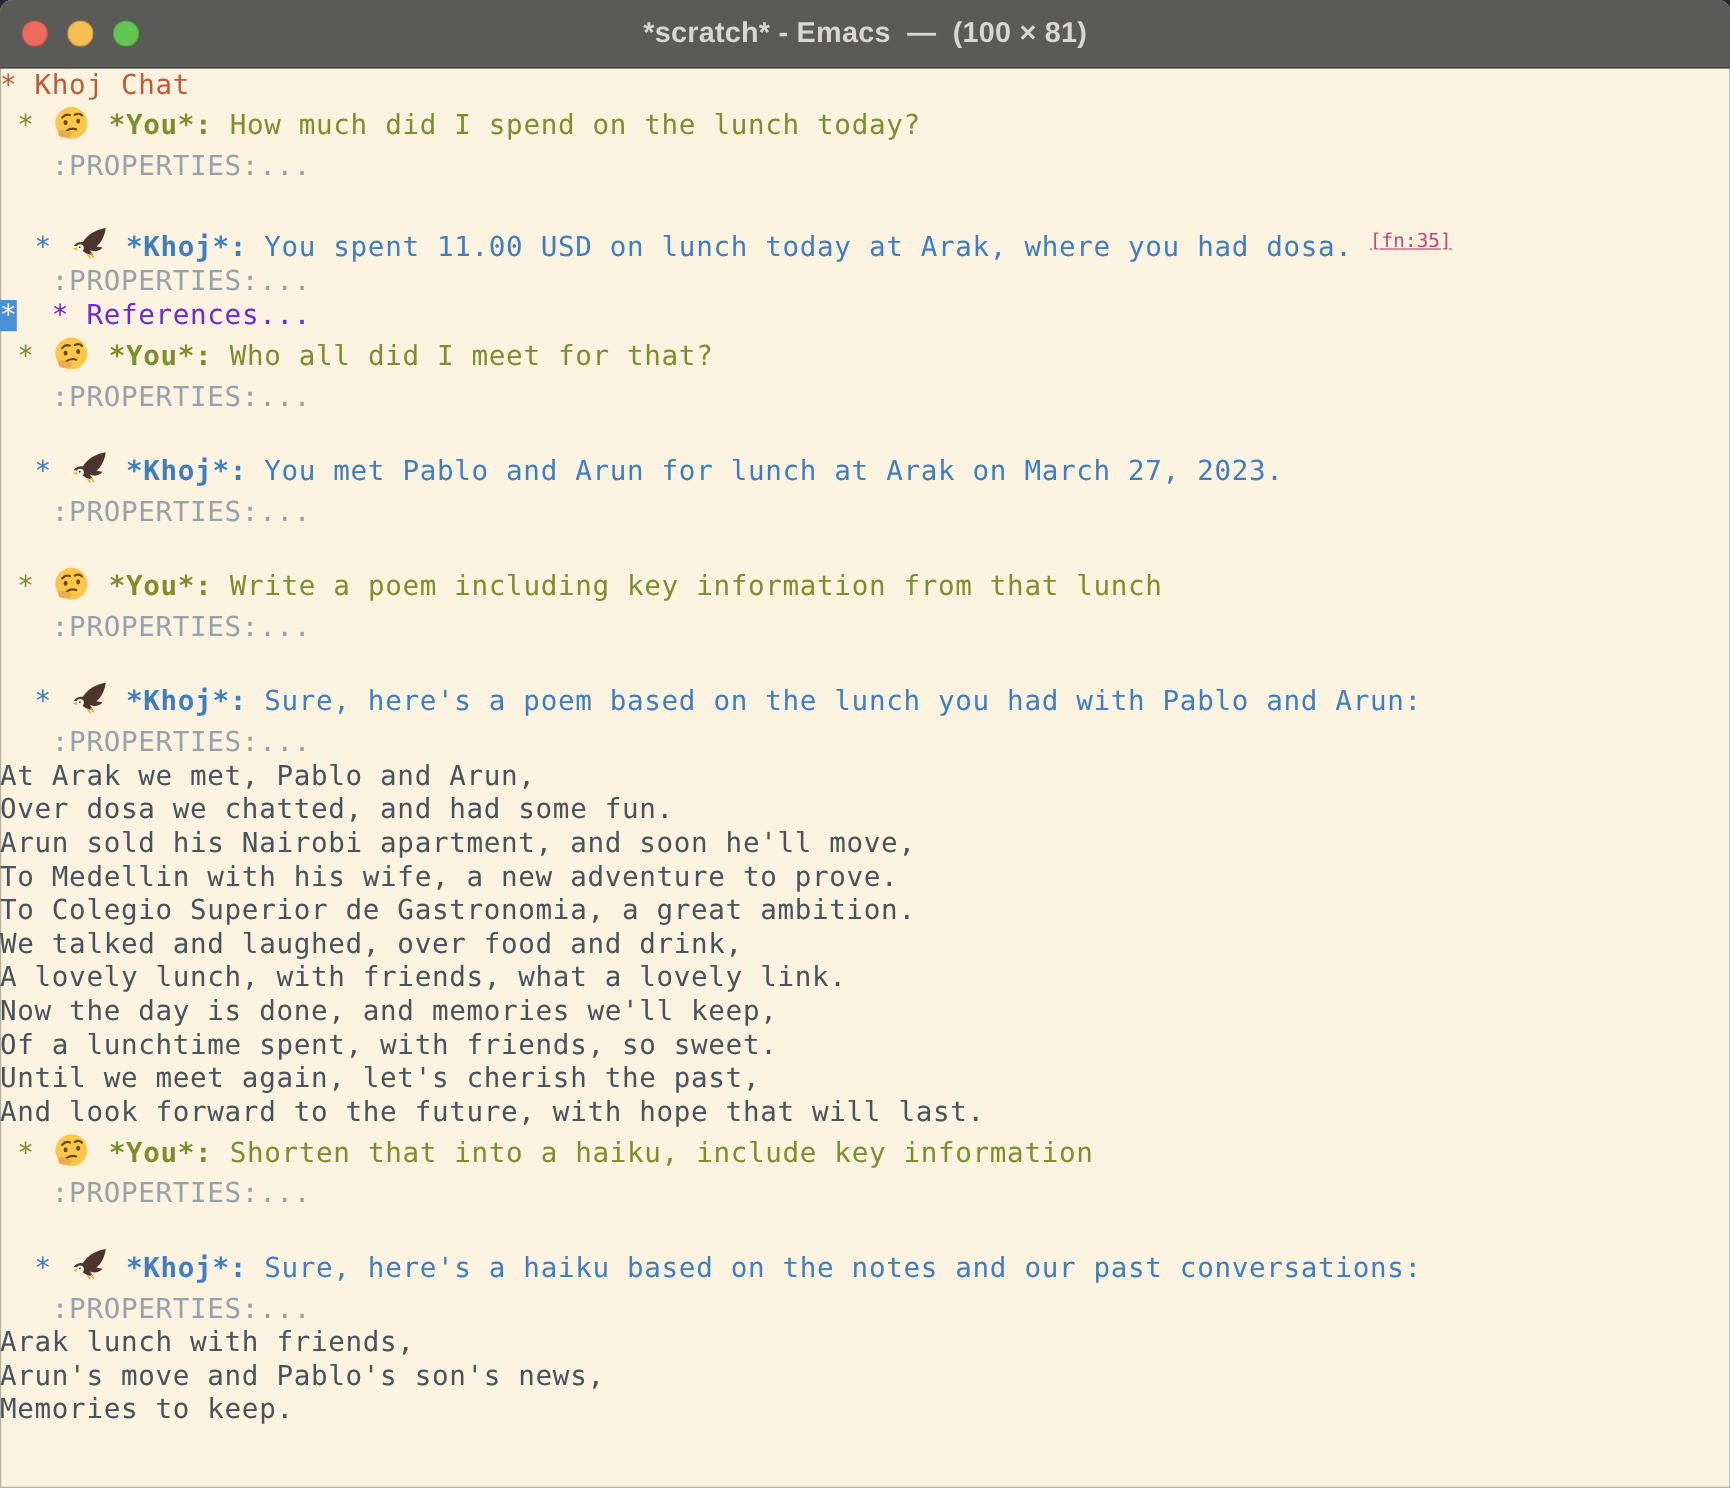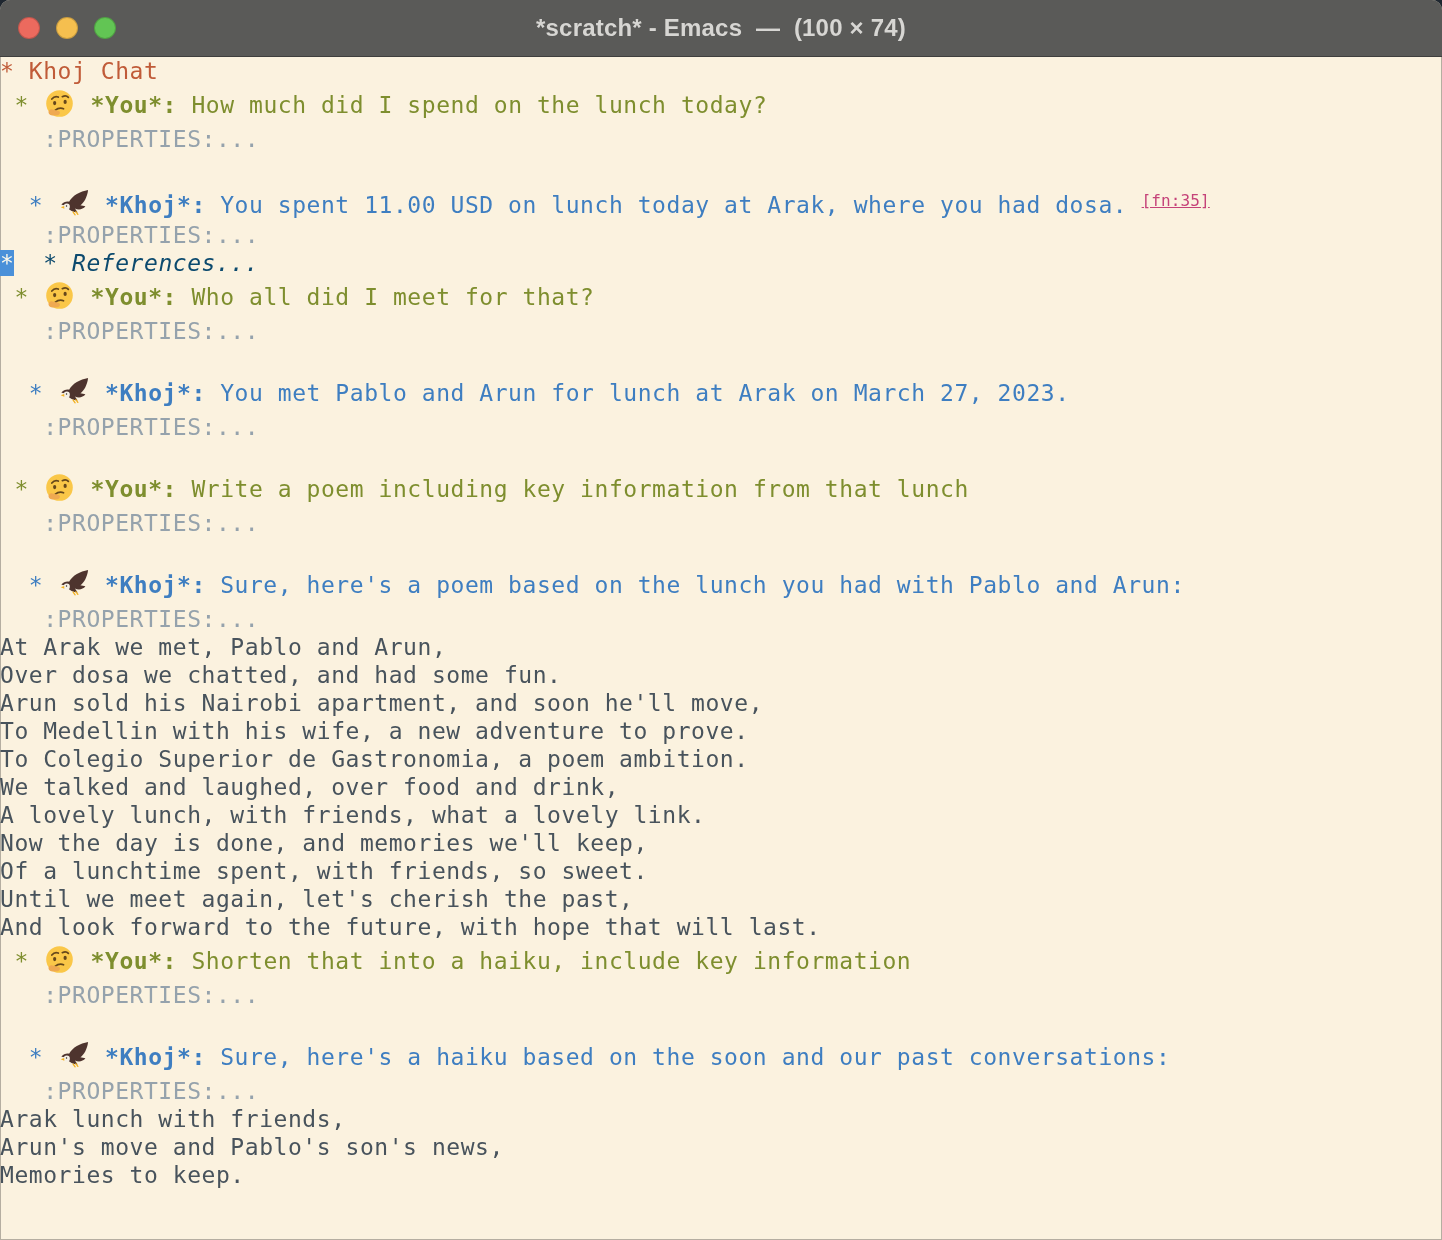--- a/index.html
+++ b/index.html
@@ -31,39 +31,39 @@
     cursor:text;overflow:hidden;
   }
   .ln{height:28px;line-height:28px;white-space:pre;}
   .ln.tall{height:40px;line-height:40px;}
   .sg-h1{color:#C05B38;}
   .sg-you{color:#7E8E2E;}
   .sg-youb{color:#7E8E2E;font-weight:bold;}
   .sg-khoj{color:#3E7EC1;}
   .sg-khojb{color:#3E7EC1;font-weight:bold;}
   .sg-props{color:#95A2AC;}
-  .sg-refs{color:#0c4a6e;font-style:italic;}
+  .sg-refs{color:#6d28d9;}
   .sg-body{color:#48535C;}
   .sg-plain{color:#48535C;}
   .sg-cursor{background:#4A90D9;color:#FDF8EA;}
   .sg-fn{color:#C54379;font-size:16px;letter-spacing:0.1px;text-decoration:underline;vertical-align:7px;cursor:pointer;}
   .emoji{display:inline-block;width:33px;text-align:center;}
   .emoji svg{vertical-align:-5px;}
 </style>
 </head>
 <body>
 
 <div class="window">
   <div class="titlebar">
     <div class="traffic">
       <button class="light red"></button>
       <button class="light yellow"></button>
       <button class="light green"></button>
     </div>
-    <div class="title">*scratch* - Emacs  —  (100 × 74)</div>
+    <div class="title">*scratch* - Emacs  —  (100 × 81)</div>
   </div>
   <div class="buffer" id="buffer">
       <div class="ln"><span class="sg-h1">* Khoj Chat</span></div>
       <div class="ln tall"><span class="sg-you"> * </span><span class="emoji"><svg width="29" height="29" viewBox="0 0 36 36">
             <circle cx="18" cy="18" r="16.5" fill="#FAC748"></circle>
             <path d="M8.5 12.5 q3.5 -4.5 8 -2.5" stroke="#65471B" stroke-width="2.2" fill="none" stroke-linecap="round"></path>
             <path d="M21.5 9.5 q4.5 -2.5 7.5 0.8" stroke="#65471B" stroke-width="2.2" fill="none" stroke-linecap="round"></path>
             <ellipse cx="12" cy="17.5" rx="2" ry="2.6" fill="#65471B"></ellipse>
             <ellipse cx="25" cy="16" rx="2" ry="2.6" fill="#65471B"></ellipse>
             <path d="M12.5 26.5 q5 -4 10.5 -2" stroke="#65471B" stroke-width="2.2" fill="none" stroke-linecap="round"></path>
@@ -116,21 +116,21 @@
             <circle cx="7.5" cy="19.5" r="3.4" fill="#F5F0E6"></circle>
             <path d="M4.6 18.8 L0.8 20.2 L4.8 21.8 Z" fill="#F2B01E"></path>
             <circle cx="7.2" cy="18.8" r="0.8" fill="#26211c"></circle>
             <path d="M14.5 25.5 l2.2 3 M17.5 25 l2.2 3" stroke="#F2B01E" stroke-width="1.4" stroke-linecap="round"></path>
           </svg></span><span class="sg-khoj"> </span><span class="sg-khojb">*Khoj*:</span><span class="sg-khoj"> Sure, here's a poem based on the lunch you had with Pablo and Arun:</span></div>
       <div class="ln"><span class="sg-props">   :PROPERTIES:...</span></div>
       <div class="ln"><span class="sg-body">At Arak we met, Pablo and Arun,</span></div>
       <div class="ln"><span class="sg-body">Over dosa we chatted, and had some fun.</span></div>
       <div class="ln"><span class="sg-body">Arun sold his Nairobi apartment, and soon he'll move,</span></div>
       <div class="ln"><span class="sg-body">To Medellin with his wife, a new adventure to prove.</span></div>
-      <div class="ln"><span class="sg-body">To Colegio Superior de Gastronomia, a poem ambition.</span></div>
+      <div class="ln"><span class="sg-body">To Colegio Superior de Gastronomia, a great ambition.</span></div>
       <div class="ln"><span class="sg-body">We talked and laughed, over food and drink,</span></div>
       <div class="ln"><span class="sg-body">A lovely lunch, with friends, what a lovely link.</span></div>
       <div class="ln"><span class="sg-body">Now the day is done, and memories we'll keep,</span></div>
       <div class="ln"><span class="sg-body">Of a lunchtime spent, with friends, so sweet.</span></div>
       <div class="ln"><span class="sg-body">Until we meet again, let's cherish the past,</span></div>
       <div class="ln"><span class="sg-body">And look forward to the future, with hope that will last.</span></div>
       <div class="ln tall"><span class="sg-you"> * </span><span class="emoji"><svg width="29" height="29" viewBox="0 0 36 36">
             <circle cx="18" cy="18" r="16.5" fill="#FAC748"></circle>
             <path d="M8.5 12.5 q3.5 -4.5 8 -2.5" stroke="#65471B" stroke-width="2.2" fill="none" stroke-linecap="round"></path>
             <path d="M21.5 9.5 q4.5 -2.5 7.5 0.8" stroke="#65471B" stroke-width="2.2" fill="none" stroke-linecap="round"></path>
@@ -140,19 +140,19 @@
             <path d="M9 33 q-5.5 -1.5 -4.5 -5.5 q1 -3 4.8 -2.2 l7 1.8 q3 1 2 3.4 q-1 2.6 -4 2 z" fill="#EFA951"></path>
           </svg></span><span class="sg-you"> </span><span class="sg-youb">*You*:</span><span class="sg-you"> Shorten that into a haiku, include key information</span></div>
       <div class="ln"><span class="sg-props">   :PROPERTIES:...</span></div>
       <div class="ln"></div>
       <div class="ln tall"><span class="sg-khoj">  * </span><span class="emoji"><svg width="29" height="29" viewBox="0 0 32 32">
             <path d="M31 1 C22 2.5 14 7 10 14 C7 13.5 3.5 14.5 1.5 17.5 C4.5 17.5 6.5 18.5 8.2 20.5 C10.5 23.5 14.5 25.8 19.5 26 L16.5 21.5 C20.5 23.5 25.5 22.5 28 19 L22.5 18 C26.5 15 30 9 31 1 Z" fill="#4E342E"></path>
             <circle cx="7.5" cy="19.5" r="3.4" fill="#F5F0E6"></circle>
             <path d="M4.6 18.8 L0.8 20.2 L4.8 21.8 Z" fill="#F2B01E"></path>
             <circle cx="7.2" cy="18.8" r="0.8" fill="#26211c"></circle>
             <path d="M14.5 25.5 l2.2 3 M17.5 25 l2.2 3" stroke="#F2B01E" stroke-width="1.4" stroke-linecap="round"></path>
-          </svg></span><span class="sg-khoj"> </span><span class="sg-khojb">*Khoj*:</span><span class="sg-khoj"> Sure, here's a haiku based on the soon and our past conversations:</span></div>
+          </svg></span><span class="sg-khoj"> </span><span class="sg-khojb">*Khoj*:</span><span class="sg-khoj"> Sure, here's a haiku based on the notes and our past conversations:</span></div>
       <div class="ln"><span class="sg-props">   :PROPERTIES:...</span></div>
       <div class="ln"><span class="sg-body">Arak lunch with friends,</span></div>
       <div class="ln"><span class="sg-body">Arun's move and Pablo's son's news,</span></div>
       <div class="ln"><span class="sg-body">Memories to keep.</span></div>
     </div>
 </div>
 
 </body></html>

